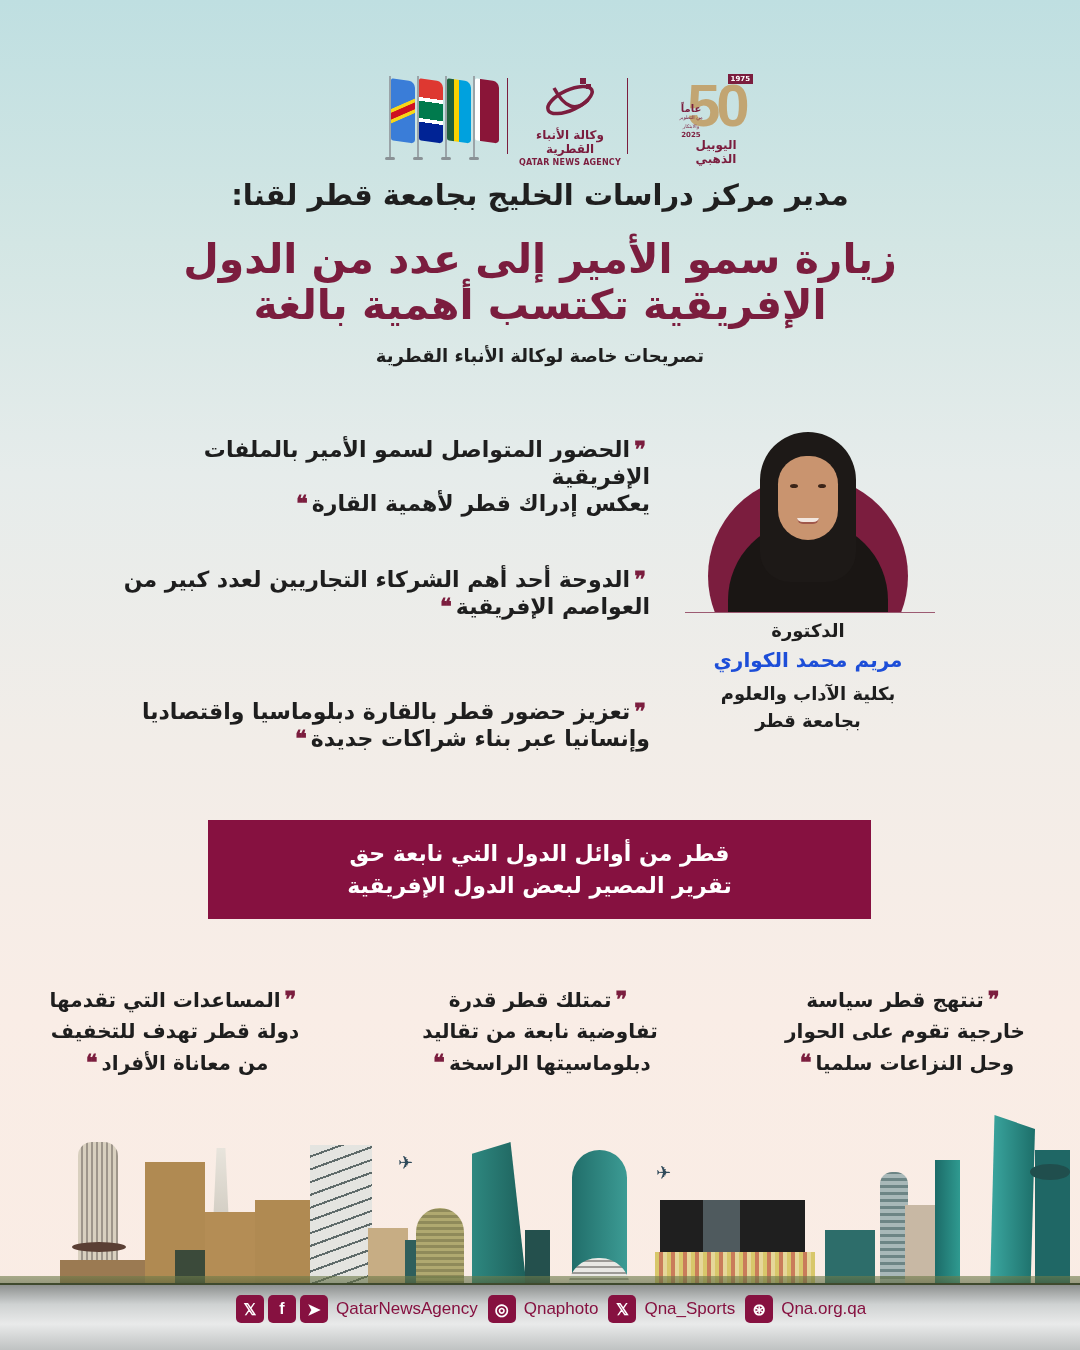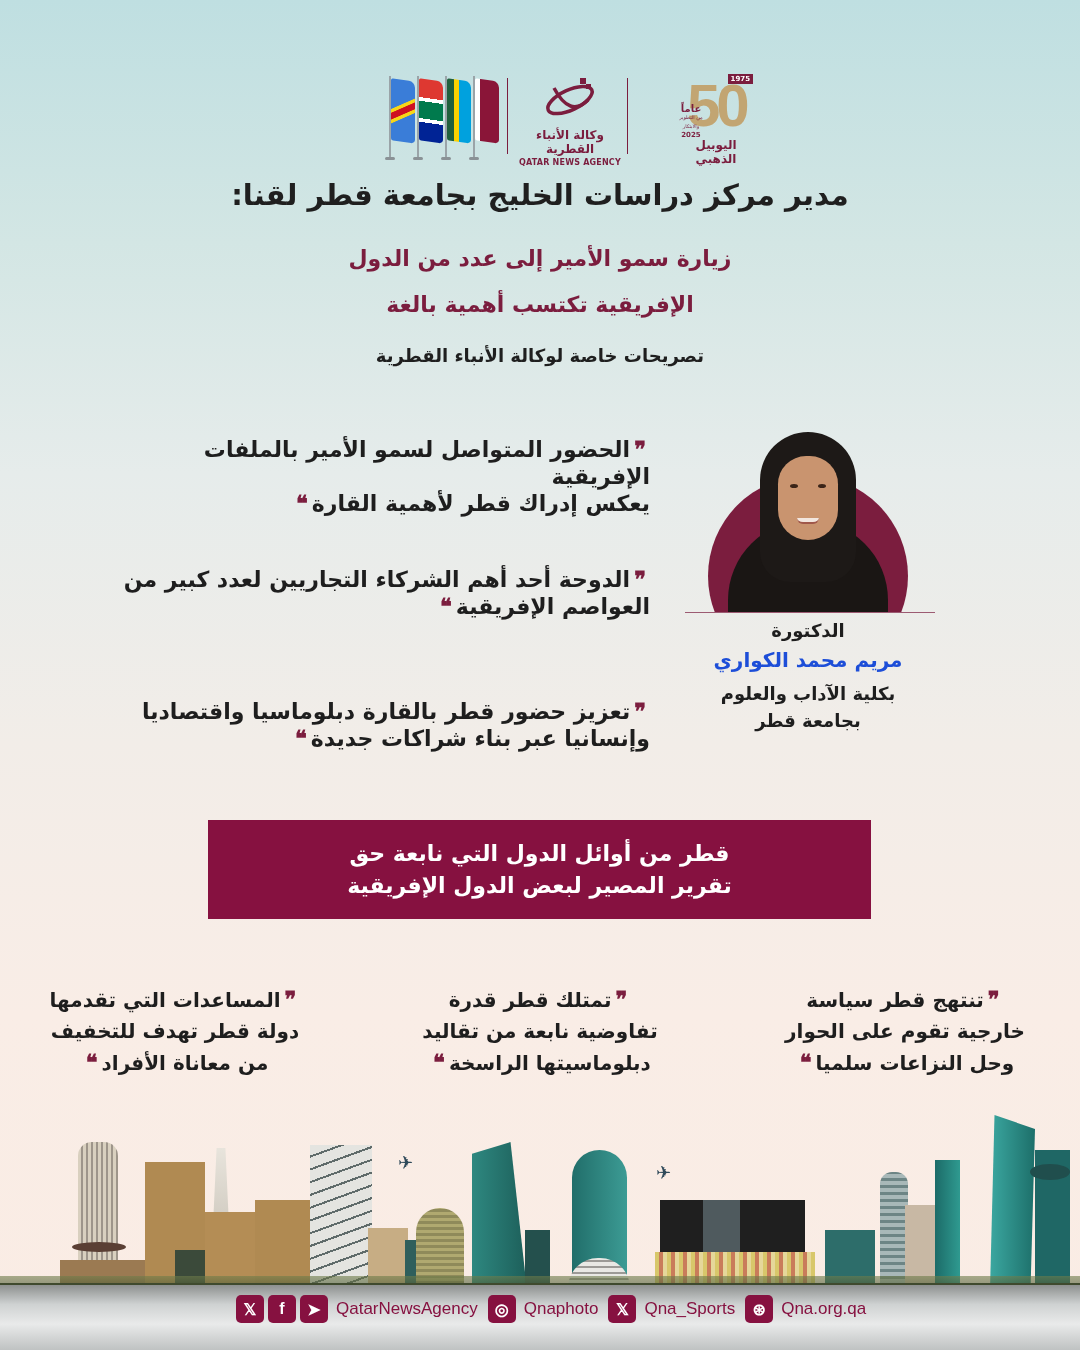--- a/index.html
+++ b/index.html
@@ -24,21 +24,21 @@
   .qna-en { font-size: 8px; color: #7b1d3e; font-weight: bold; letter-spacing: 0.2px; margin-top: 2px; }
   .jubilee { position: absolute; left: 248px; top: 2px; width: 82px; height: 90px; margin-left: 42px; }
   .jub-num { position: absolute; left: 12px; top: 4px; font-size: 60px; font-weight: bold; color: #c2a572; line-height: 60px; font-family: "Liberation Sans", sans-serif; letter-spacing: -4px; }
   .jub-year1 { position: absolute; right: 4px; top: 2px; background: #7b1d3e; color: #fff; font-size: 7px; padding: 1px 3px; font-weight: bold; }
   .jub-small { position: absolute; left: 0px; top: 32px; font-size: 7px; color: #7b1d3e; text-align: center; width: 32px; line-height: 9px; direction: rtl; }
   .jub-label { position: absolute; left: 0; width: 82px; top: 66px; font-size: 12px; color: #7b1d3e; font-weight: bold; direction: rtl; text-align: center; }
 
   
   .title-wrap { position: absolute; left: 0; width: 1080px; direction: rtl; text-align: center; }
   .subhead { top: 178px; font-size: 29px; font-weight: bold; color: #1f1f1f; }
-  .headline { top: 236px; font-size: 22px; font-weight: bold; color: #7b1d3e; line-height: 46px; }
+  .headline { top: 236px; font-size: 41px; font-weight: bold; color: #7b1d3e; line-height: 46px; }
   .byline { top: 345px; font-size: 18px; font-weight: bold; color: #1f1f1f; }
 
   
   .quote { position: absolute; right: 430px; width: 540px; direction: rtl; text-align: right; font-size: 22px; font-weight: bold; line-height: 27px; color: #1e1e1e; }
   .q-mark { color: #7b1d3e; font-size: 22px; font-family: "DejaVu Serif", serif; font-weight: bold; margin: 0 4px; }
 
   
   .portrait { position: absolute; left: 708px; top: 430px; width: 200px; height: 182px; overflow: hidden; }
   .portrait-circle { position: absolute; left: 0; top: 46px; width: 200px; height: 200px; border-radius: 50%; background: #7b1d3e; }
   .portrait-body { position: absolute; left: 20px; top: 90px; width: 160px; height: 140px; background: #1a1614; border-radius: 80px 80px 0 0; }

